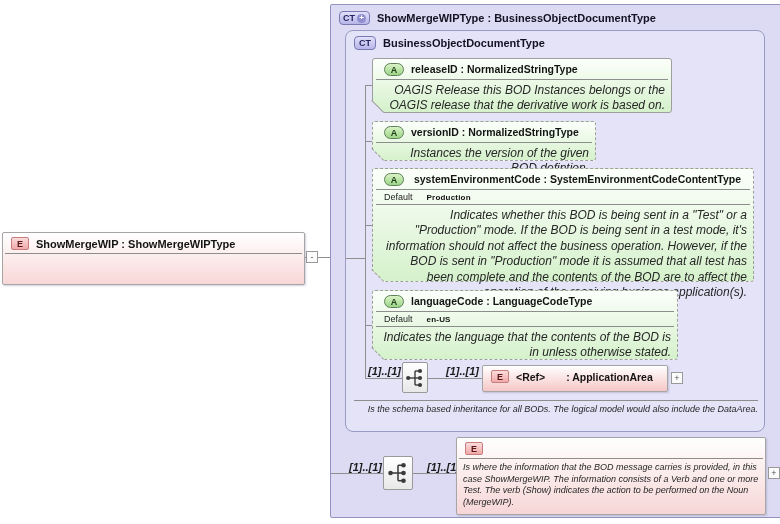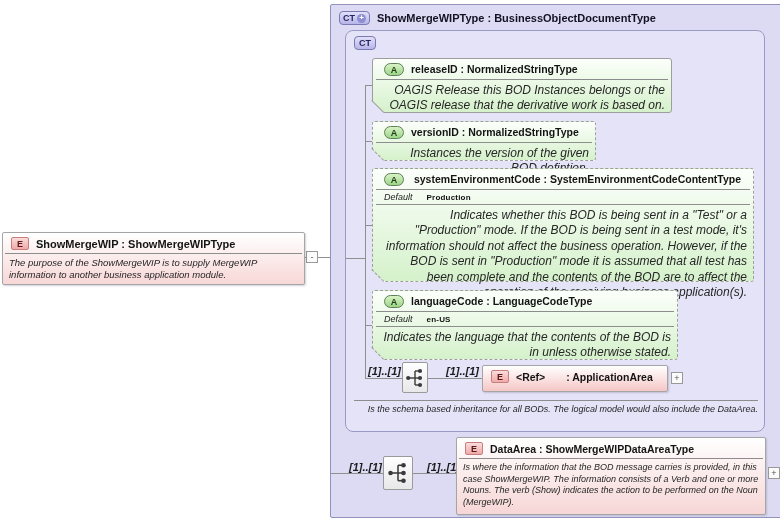--- a/index.html
+++ b/index.html
@@ -44,21 +44,21 @@
   
   .attr-box { position:absolute; background:linear-gradient(#fcfffb,#d5f1cb); border:1px solid #9e9e9e;
     border-radius:3px; overflow:visible; }
   .attr-box.dashed { border-style:dashed; }
   .attr-hdr { display:flex; align-items:flex-start; gap:7px; padding:4px 6px 3px 8px;
     font-size:10.5px; font-weight:bold; color:#141414; border-bottom:1px solid #8d8d8d; margin:0 3px; }
   .attr-hdr .t { word-break:break-all; text-align:center; flex:1 1 auto; line-height:1.25; }
   .attr-hdr .t.left { text-align:left; }
   .def-row { display:flex; gap:14px; align-items:center; padding:2px 6px 2px 8px;
     border-bottom:1px solid #8d8d8d; margin:0 3px; }
-  .def-row .dl { font-size:9px; font-style:italic; color:#222; }
+  .def-row .dl { font-size:9px; color:#222; }
   .def-row .dv { font-size:8px; font-weight:bold; color:#111; letter-spacing:.2px; }
   .attr-ann { padding:3px 6px 3px 8px; font-size:12px; font-style:italic; color:#262626; line-height:1.28;text-align:right; }
   .chamfer { position:absolute; left:-1px; bottom:-1px; width:0; height:0;
     border-bottom:12px solid #e4e3f8; border-right:12px solid transparent; }
   .chamline { position:absolute; left:-1px; bottom:11px; width:17px; height:0;
     transform:rotate(45deg); transform-origin:0 0; }
   .chamline.solid { border-top:1px solid #9e9e9e; }
   .chamline.dash  { border-top:1px dashed #9e9e9e; }
 
   
@@ -78,37 +78,37 @@
 <div id="canvas">
 
   <div class="hline" style="left:300px;top:257px;width:30px;"></div>
   <div class="toggle" style="left:306px;top:251px;">-</div>
 
   <div class="el-box" style="left:2px;top:232px;width:303px;height:53px;background:linear-gradient(#ffffff,#f8d7d7);">
     <div class="el-hdr">
       <span class="badge-e">E</span>
       <span>ShowMergeWIP : ShowMergeWIPType</span>
     </div>
-    <div class="el-ann">The purpose of the ShowMergeWIP is to supply MergeWIP information to another business application module.</div>
   </div>
 
   <div class="ctbox-outer">
     <div class="ct-header">
       <span class="badge-ct">
         <span>CT</span>
           <span class="ct-plus">+</span>
       </span>
       <span>ShowMergeWIPType : BusinessObjectDocumentType</span>
     </div>
 
     <div class="ctbox-inner">
       <div class="ct-header" style="top:5px;">
         <span class="badge-ct">
             <span>CT</span>
           </span>
+        <span>BusinessObjectDocumentType</span>
       </div>
 
       <div class="hline" style="left:0;top:227px;width:19px;"></div>
       <div class="vline" style="left:19px;top:54px;height:293px;"></div>
       <div class="hline" style="left:19px;top:54px;width:7px;"></div>
       <div class="hline" style="left:19px;top:110px;width:7px;"></div>
       <div class="hline" style="left:19px;top:194px;width:7px;"></div>
       <div class="hline" style="left:19px;top:294px;width:7px;"></div>
       <div class="hline" style="left:19px;top:347px;width:37px;"></div>
       <div class="hline" style="left:82px;top:347px;width:54px;"></div>
@@ -204,20 +204,19 @@
         <circle cx="15" cy="3" r="2.1" fill="#3a3a3a"></circle>
         <circle cx="15" cy="10" r="2.1" fill="#3a3a3a"></circle>
         <circle cx="15" cy="17" r="2.1" fill="#3a3a3a"></circle>
       </svg>
     </div>
     <span class="card" style="left:96px;top:456px;">[1]..[1]</span>
 
     <div class="el-box" style="left:125px;top:432px;width:310px;height:78px;background:linear-gradient(#ffffff,#f7d6d6);">
       <div class="el-hdr" style="font-size:10.5px;">
         <span class="badge-e">E</span>
-        <span>DataArea : ShowMergeWIPDataAreaType</span>
-      </div>
-      <div class="el-ann" style="font-size:9px;">Is where the information that the BOD message carries is provided, in this case ShowMergeWIP. The information consists of a Verb and one or more Nouns. The verb (Show) indicates the action to be performed on the Noun (MergeWIP).</div>
+      </div>
+      <div class="el-ann" style="font-size:9px;">Is where the information that the BOD message carries is provided, in this case ShowMergeWIP. The information consists of a Verb and one or more Test. The verb (Show) indicates the action to be performed on the Noun (MergeWIP).</div>
     </div>
     <div class="toggle" style="left:437px;top:462px;">+</div>
   </div>
 
 </div>
 
 </body></html>

